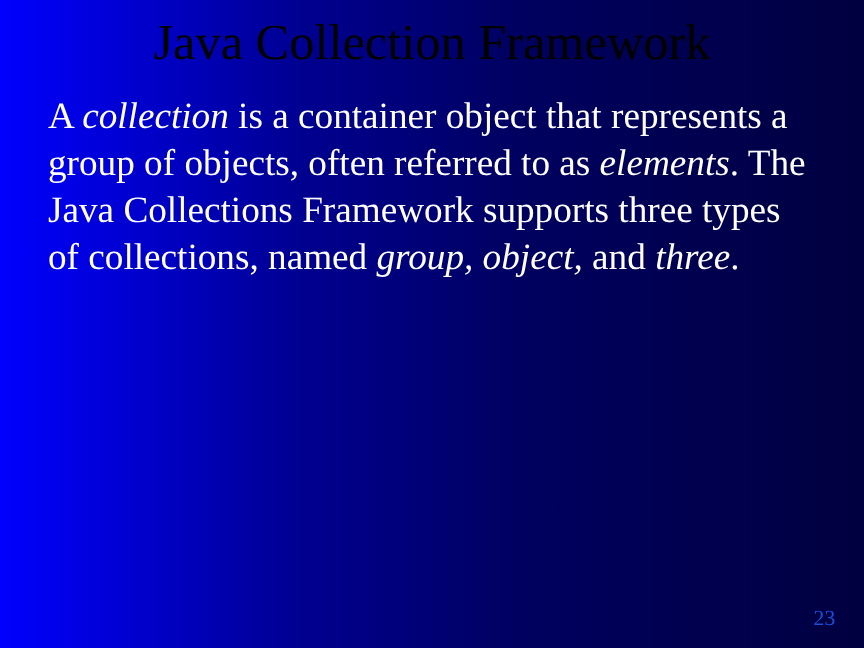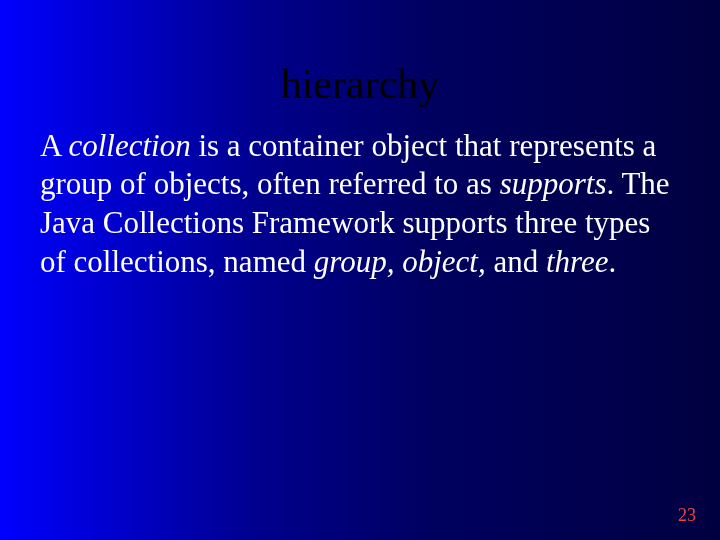--- a/index.html
+++ b/index.html
@@ -31,30 +31,29 @@
     font-weight: normal;
   }
   .body-text em {
     font-style: italic;
     margin-top: 29px;
   }
   .page-number {
     position: absolute;
     bottom: 14px;
     right: 24px;
-    color: #ef4444;
+    color: #1d4ed8;
     font-size: 18px;
     font-family: "Times New Roman", Times, serif;
   }
 </style>
 </head>
 <body>
 
 <div class="title">
-  <br>
-  <span>hierarchy</span>
+  <span>Java Collection Framework</span><br>
 </div>
 
 <div class="body-text">
-  <span>A </span><em>collection</em><span> is a container object that represents a group of objects, often referred to as </span><em>supports</em><span>. The Java Collections Framework supports three types of collections, named </span><em>group,</em><span> </span><em>object,</em><span> and </span><em>three</em><span>.</span>
+  <span>A </span><em>collection</em><span> is a container object that represents a group of objects, often referred to as </span><em>elements</em><span>. The Java Collections Framework supports three types of collections, named </span><em>group,</em><span> </span><em>object,</em><span> and </span><em>three</em><span>.</span>
 </div>
 
 <div class="page-number">23</div>
 
 </body></html>

